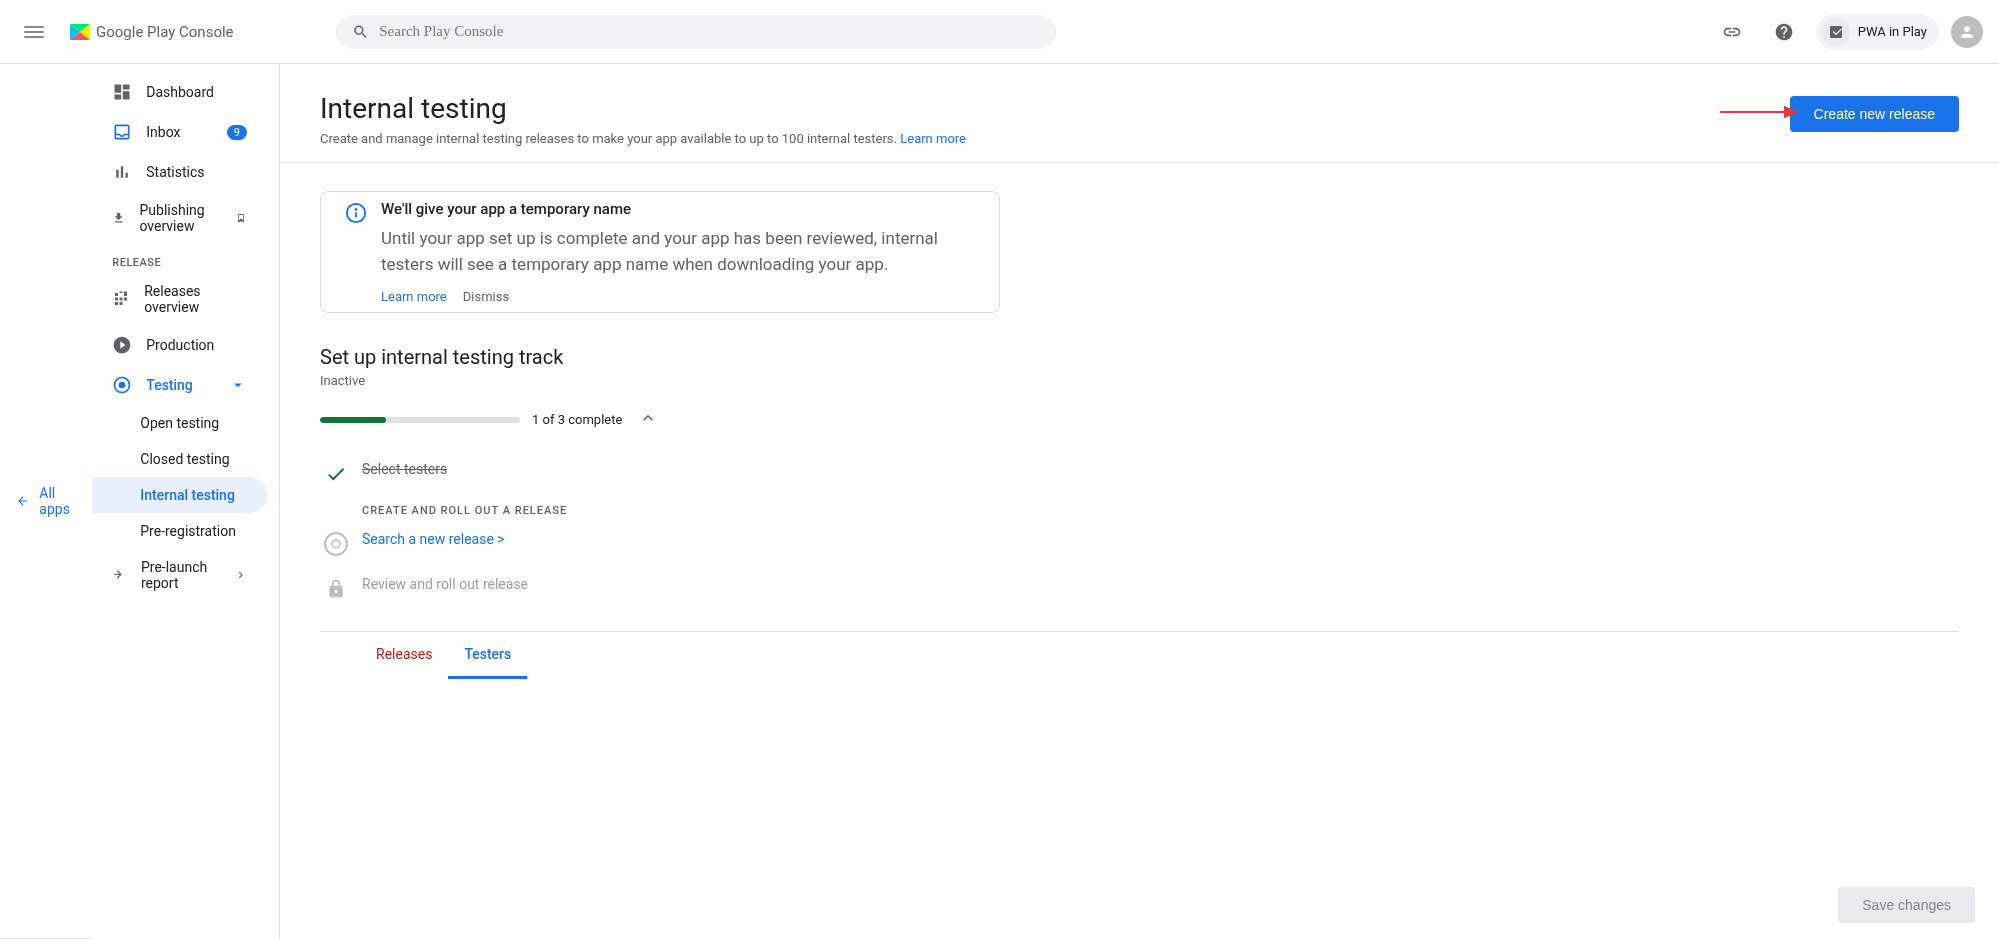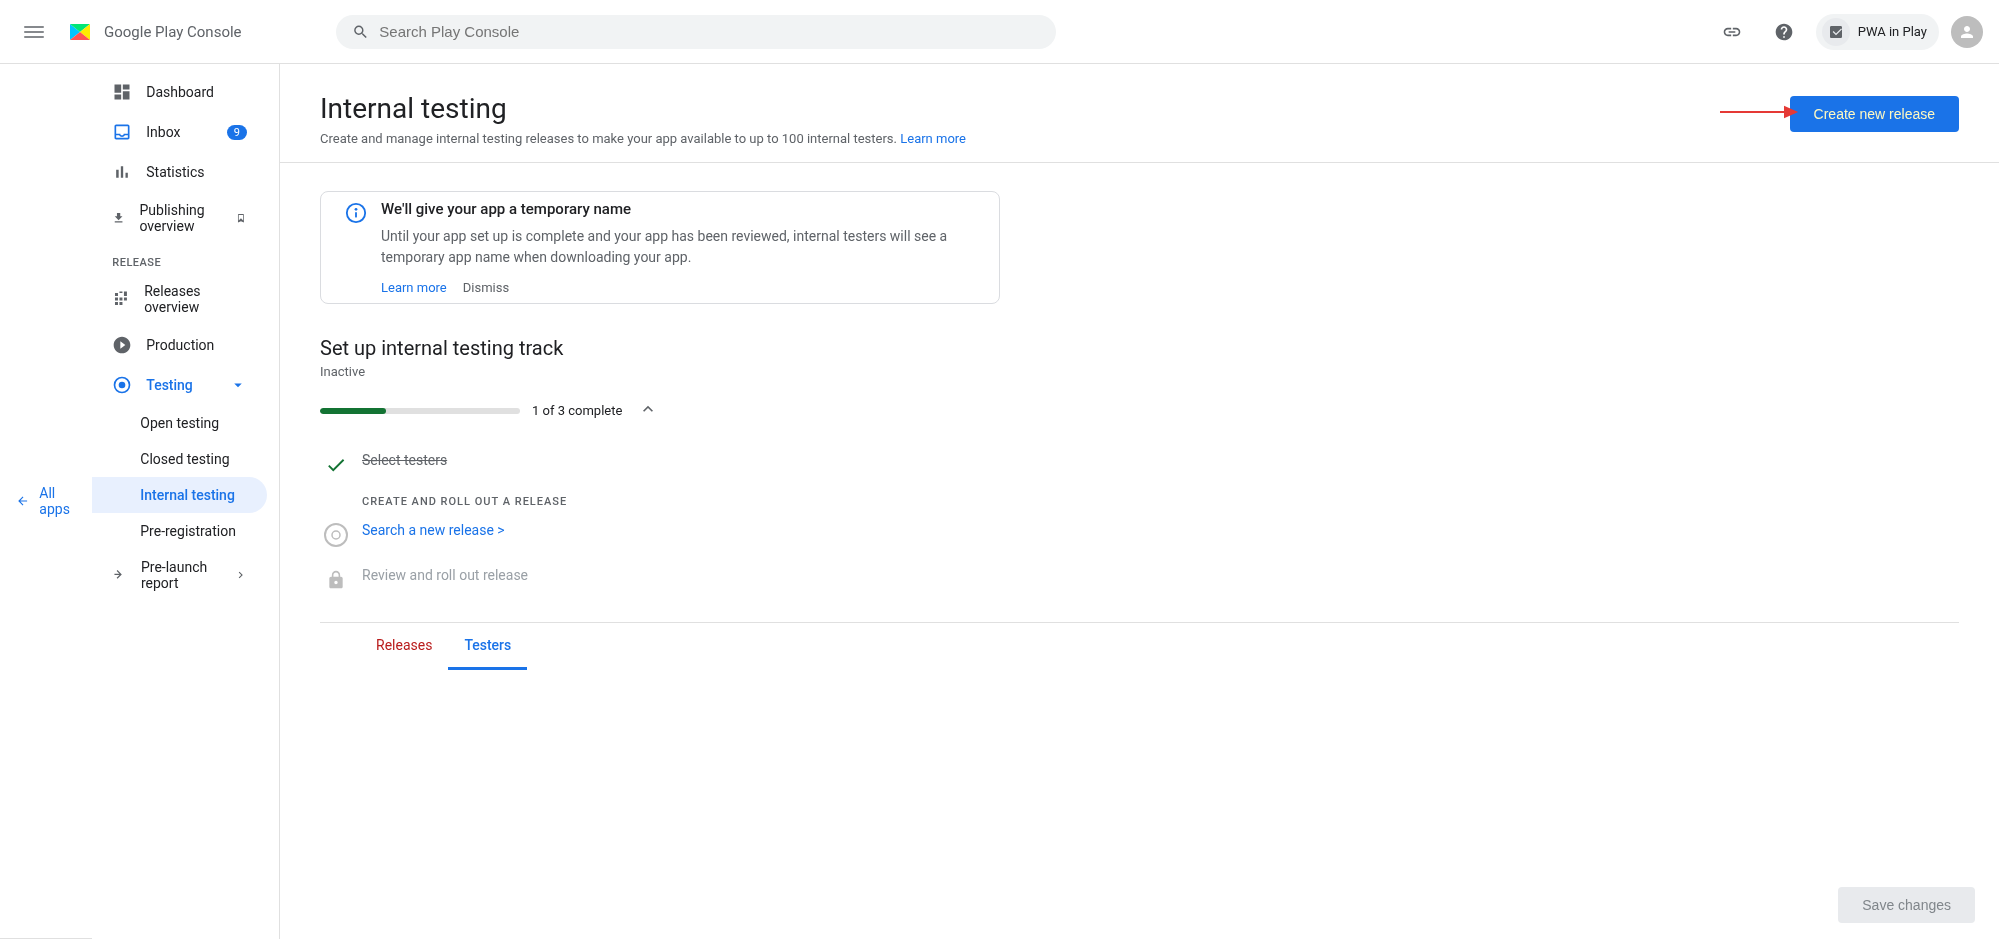--- a/index.html
+++ b/index.html
@@ -4,28 +4,28 @@
   <style>
     * { box-sizing: border-box; margin: 0; padding: 0; }
     body { font-family: 'Roboto', Arial, sans-serif; background: #fff; color: #202124; font-size: 14px; display: flex; flex-direction: column; height: 939px; overflow: hidden; }
 
     
     .topbar {
       display: flex; align-items: center; height: 64px; padding: 0 16px;
       border-bottom: 1px solid #e0e0e0; background: #fff; flex-shrink: 0;
       gap: 12px;
     }
-    .topbar-logo { display: flex; align-items: center; gap: 8px; width: 260px; flex-shrink: 0; }
+    .topbar-logo { display: flex; align-items: center; gap: 0; width: 260px; flex-shrink: 0; }
     .topbar-logo-text { font-size: 15px; color: #5f6368; font-weight: 400; }
     .menu-icon { cursor: pointer; padding: 8px; border-radius: 50%; display: flex; align-items: center; justify-content: center; }
     .search-bar {
       flex: 1; max-width: 720px; display: flex; align-items: center;
       background: #f1f3f4; border-radius: 24px; padding: 8px 16px; gap: 10px;
     }
-    .search-bar input { border: none; background: transparent; outline: none; font-size: 15px; color: #0369a1; width: 100%; }
+    .search-bar input { border: none; background: transparent; outline: none; font-size: 15px; color: #0369a1; width: 100%; font-family: Liberation Serif, serif; }
     .topbar-actions { margin-left: auto; display: flex; align-items: center; gap: 12px; }
     .topbar-btn { width: 40px; height: 40px; border-radius: 50%; border: none; background: transparent; cursor: pointer; display: flex; align-items: center; justify-content: center; color: #5f6368; }
     .app-chip { display: flex; align-items: center; gap: 8px; background: #f1f3f4; border-radius: 20px; padding: 4px 12px 4px 6px; cursor: pointer; }
     .app-chip-icon { width: 28px; height: 28px; border-radius: 50%; background: #e8eaed; display: flex; align-items: center; justify-content: center; font-size: 12px; color: #5f6368; }
     .app-chip-label { font-size: 13px; color: #202124; }
     .avatar { width: 32px; height: 32px; border-radius: 50%; background: #bdbdbd; display: flex; align-items: center; justify-content: center; color: white; font-size: 13px; cursor: pointer; }
 
     
     .layout { display: flex; flex: 1; overflow: hidden; }
 
@@ -85,21 +85,21 @@
     .content { padding: 28px 40px; }
 
     
     .info-box {
       border: 1px solid #dadce0; border-radius: 8px; padding: 8px 24px;
       max-width: 680px; margin-bottom: 32px;
       display: flex; gap: 14px;
     }
     .info-box-icon { flex-shrink: 0; margin-top: 2px; }
     .info-box-title { font-size: 15px; font-weight: 500; color: #202124; margin-bottom: 8px; }
-    .info-box-text { font-size: 14px; color: #5f6368; line-height: 1.5; margin-bottom: 12px; }
+    .info-box-text { font-size: 17px; color: #5f6368; line-height: 1.5; margin-bottom: 12px; }
     .info-box-actions { display: flex; gap: 16px; align-items: center; }
     .info-box-link { color: #1a73e8; font-size: 13px; text-decoration: none; cursor: pointer; }
     .info-box-dismiss { color: #5f6368; font-size: 13px; cursor: pointer; }
 
     
     .setup-title { font-size: 20px; font-weight: 400; color: #202124; margin-bottom: 4px; }
     .setup-status { font-size: 13px; color: #5f6368; margin-bottom: 20px; }
 
     
     .progress-row { display: flex; align-items: center; gap: 12px; margin-bottom: 20px; }

